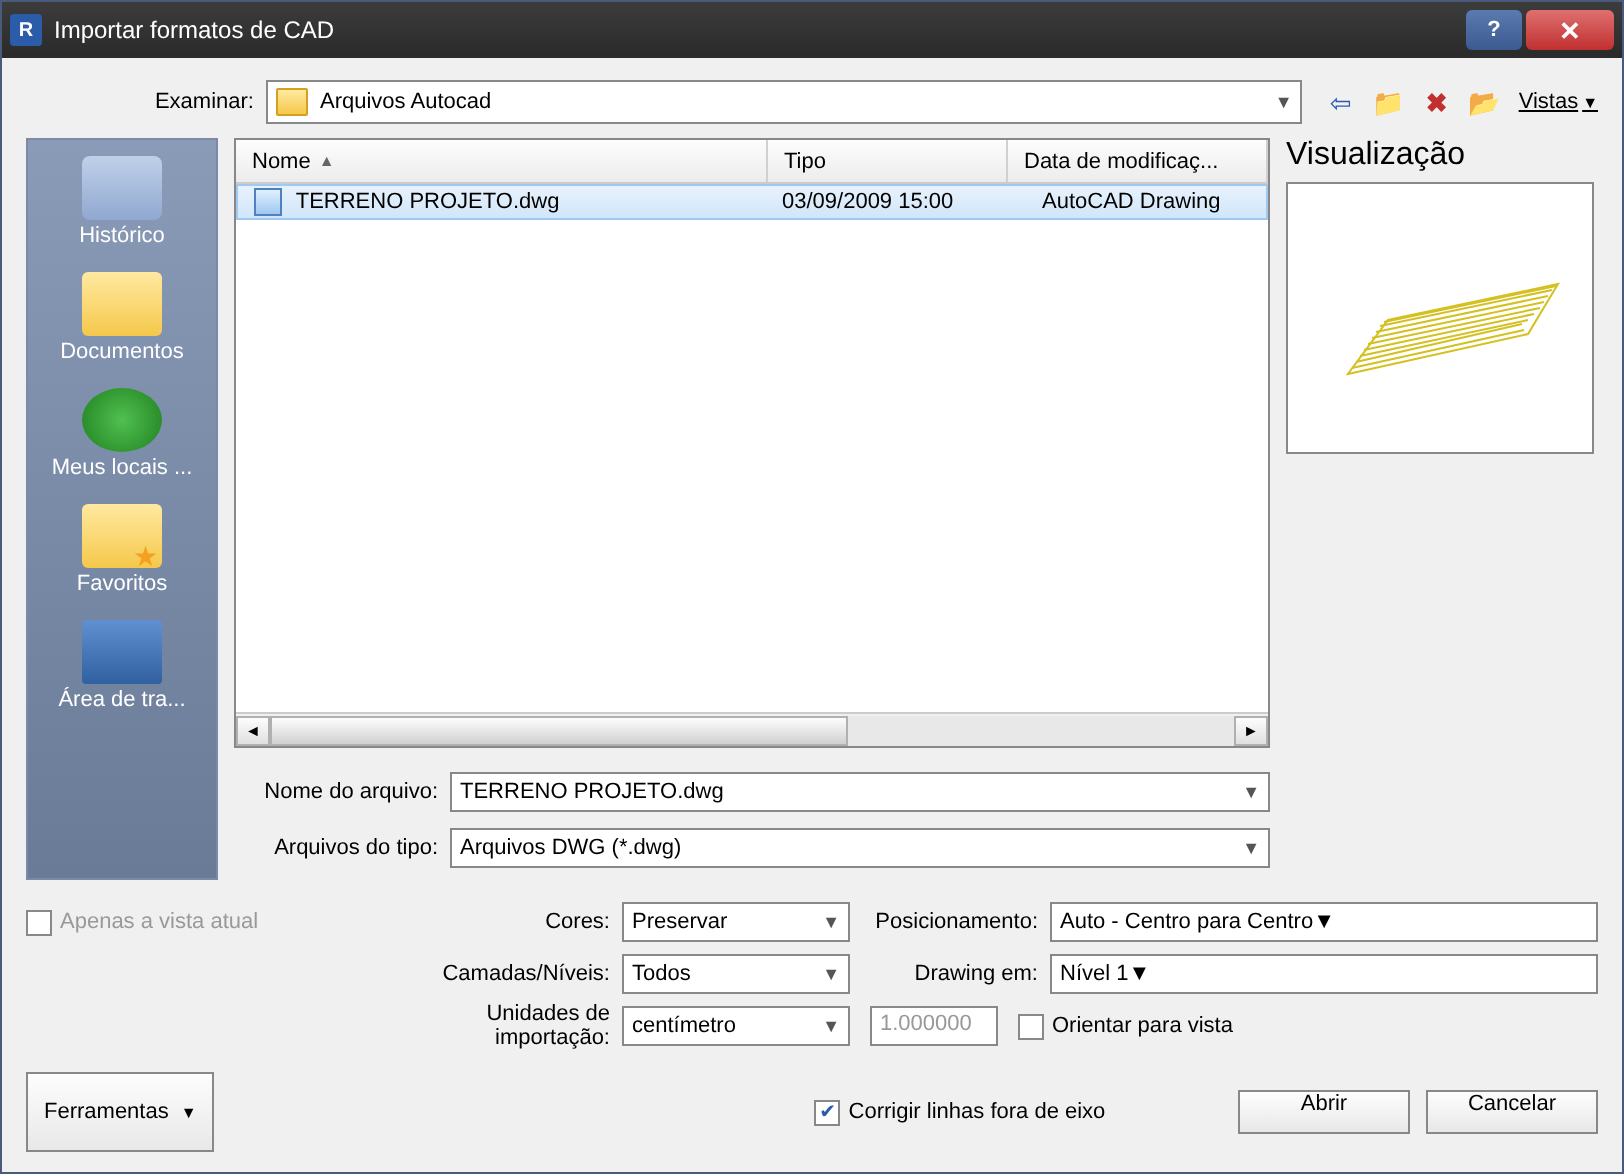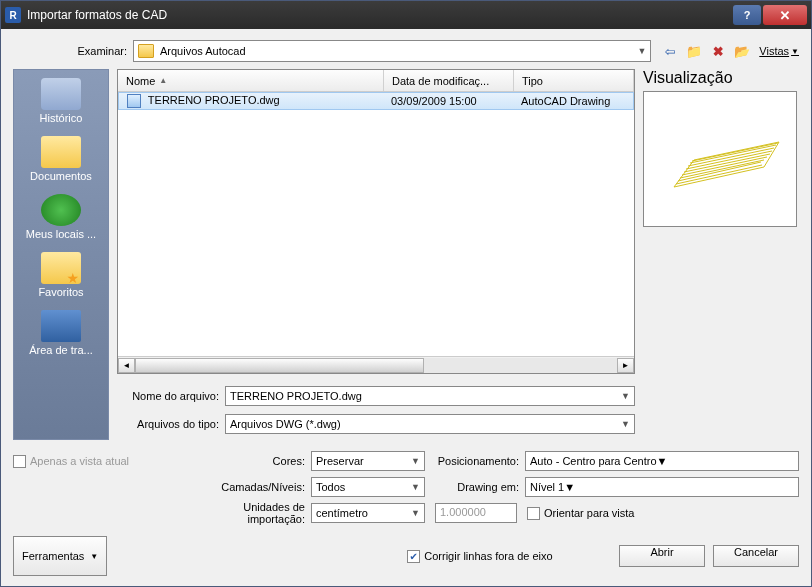--- a/index.html
+++ b/index.html
@@ -81,21 +81,21 @@
 .bottom { margin-top: 8px; }
 .opt-row { display: flex; align-items: center; height: 26px; }
 .opt-row.first { margin-bottom: 0; }
 .left-opt { width: 170px; display:flex; align-items:center; }
 .checkbox { width: 13px; height: 13px; border: 1px solid #888; background: #fff; margin-right: 4px; display:inline-flex; align-items:center; justify-content:center; font-size:10px; color:#2a5caa; }
 .opt-label-l { width: 298px; text-align: right; padding-right: 6px; }
 .opt-select { width: 114px; height: 20px; border: 1px solid #888; background: #fff; display:flex; align-items:center; padding:0 4px; cursor:pointer; margin-right: 10px; }
 .opt-select .dd-arrow { margin-left:auto; font-size:9px; color:#555; }
 .opt-label-r { width: 90px; text-align: right; padding-right: 6px; }
 .opt-select-r { flex:1; height:20px; border:1px solid #888; background:#fff; display:flex; align-items:center; padding:0 4px; cursor:pointer; }
-.opt-num { width: 82px; height: 20px; border:1px solid #888; background:#fff; padding:2px 4px; color:#888; }
+.opt-num { width: 64px; height: 20px; border:1px solid #888; background:#fff; padding:2px 4px; color:#888; }
 
 .button-row { display: flex; align-items: center; margin-top: 10px; }
 .tools-btn { height: 40px; padding: 0 8px; border: 1px solid #888; background: linear-gradient(#fdfdfd,#e8e8e8); display:flex; align-items:center; cursor:pointer; }
 .tools-btn .dd { margin-left:6px; font-size:8px; }
 .corrigir { margin-left: 300px; display:flex; align-items:center; }
 .action-btns { margin-left: auto; display:flex; gap:8px; }
 .btn { width: 86px; height: 22px; border: 1px solid #888; background: linear-gradient(#fdfdfd,#e8e8e8); display:flex; align-items:flex-start; justify-content:center; cursor:pointer; }
 
 .disabled { color: #999; }
 </style>
@@ -159,22 +159,22 @@
         </div>
       </div>
 
       <div class="center-col">
         <div class="file-list">
           <div class="fl-header">
             <div class="col col-name">
               <span>Nome</span>
               <span class="sort-arrow">▲</span>
             </div>
+            <div class="col col-type">Tipo</div>
             <div class="col col-date">Data de modificaç...</div>
-            <div class="col col-type">Tipo</div>
           </div>
           <div class="fl-rows">
             <div class="fl-row selected">
               <div class="cell col-name">
                 <span class="file-icon"></span>
                 <span>TERRENO PROJETO.dwg</span>
               </div>
               <div class="cell col-date">03/09/2009 15:00</div>
               <div class="cell col-type">AutoCAD Drawing</div>
             </div>

